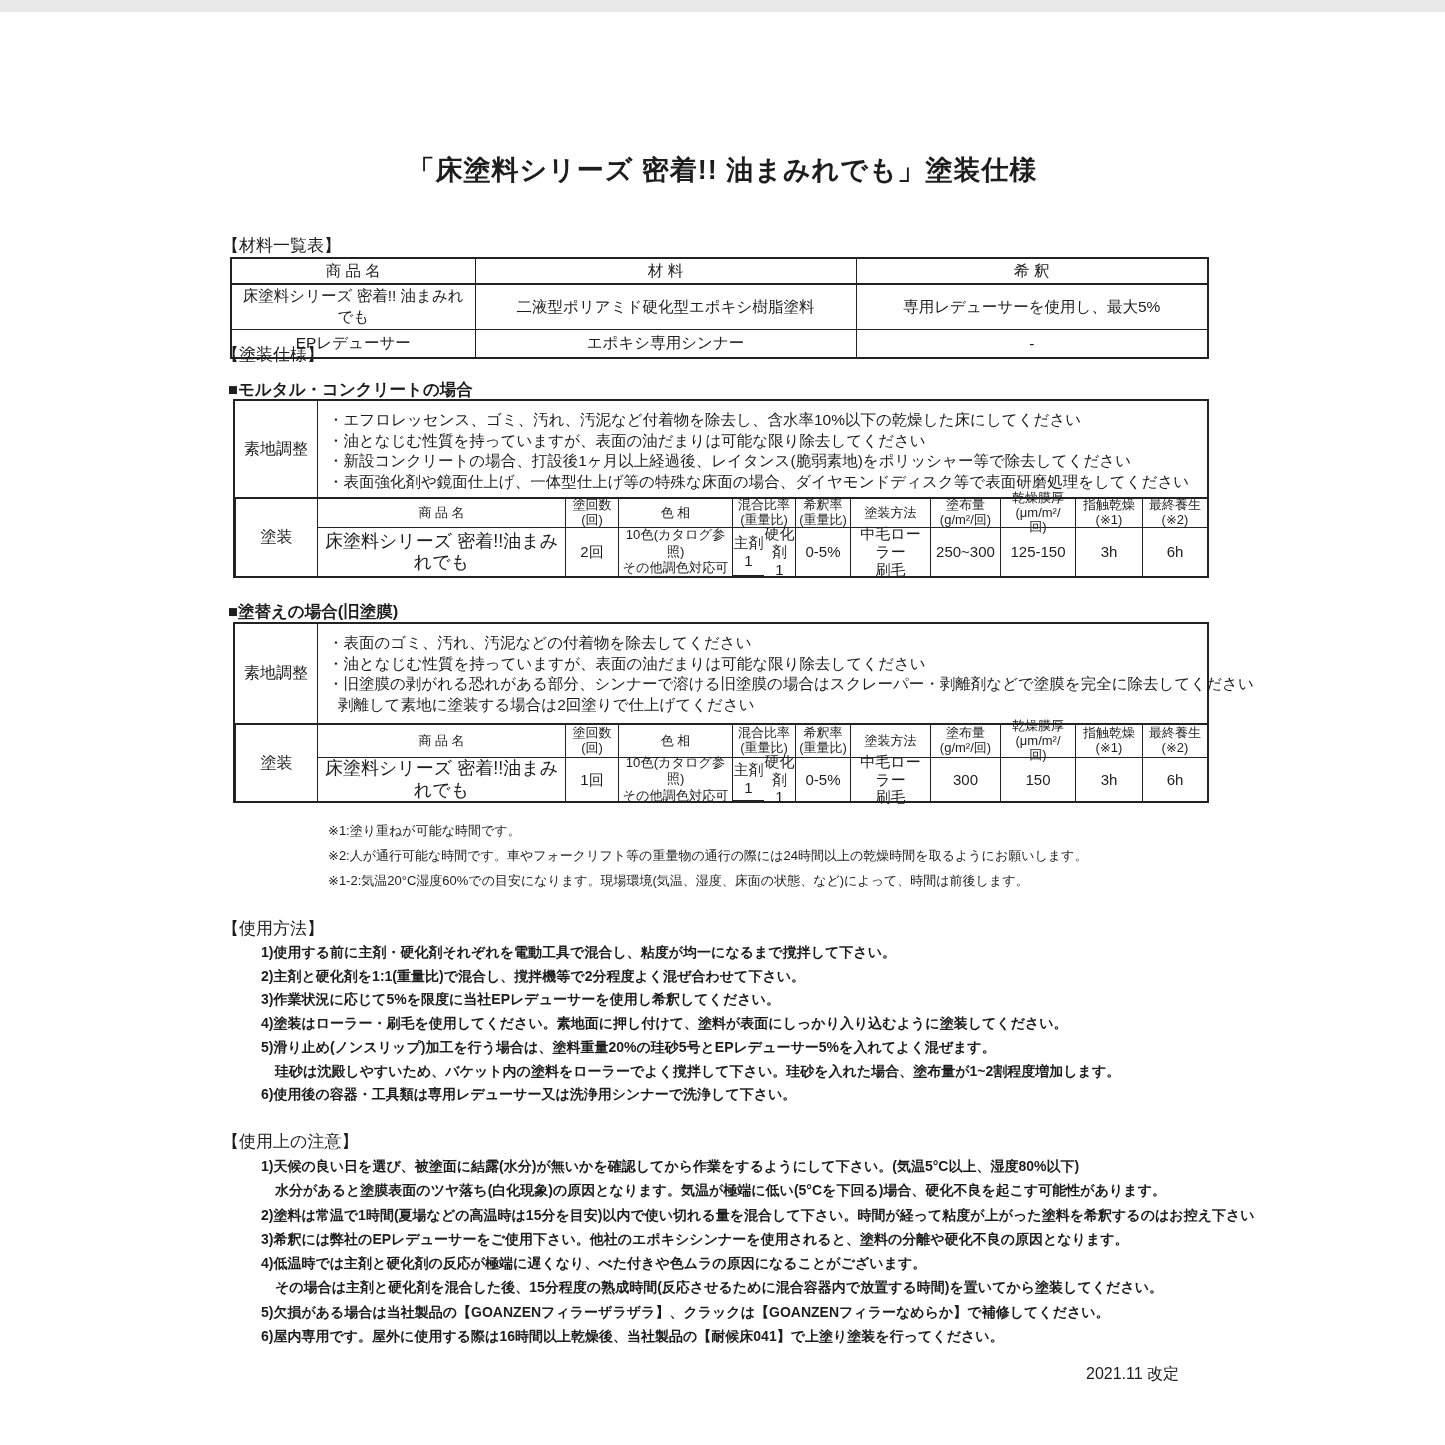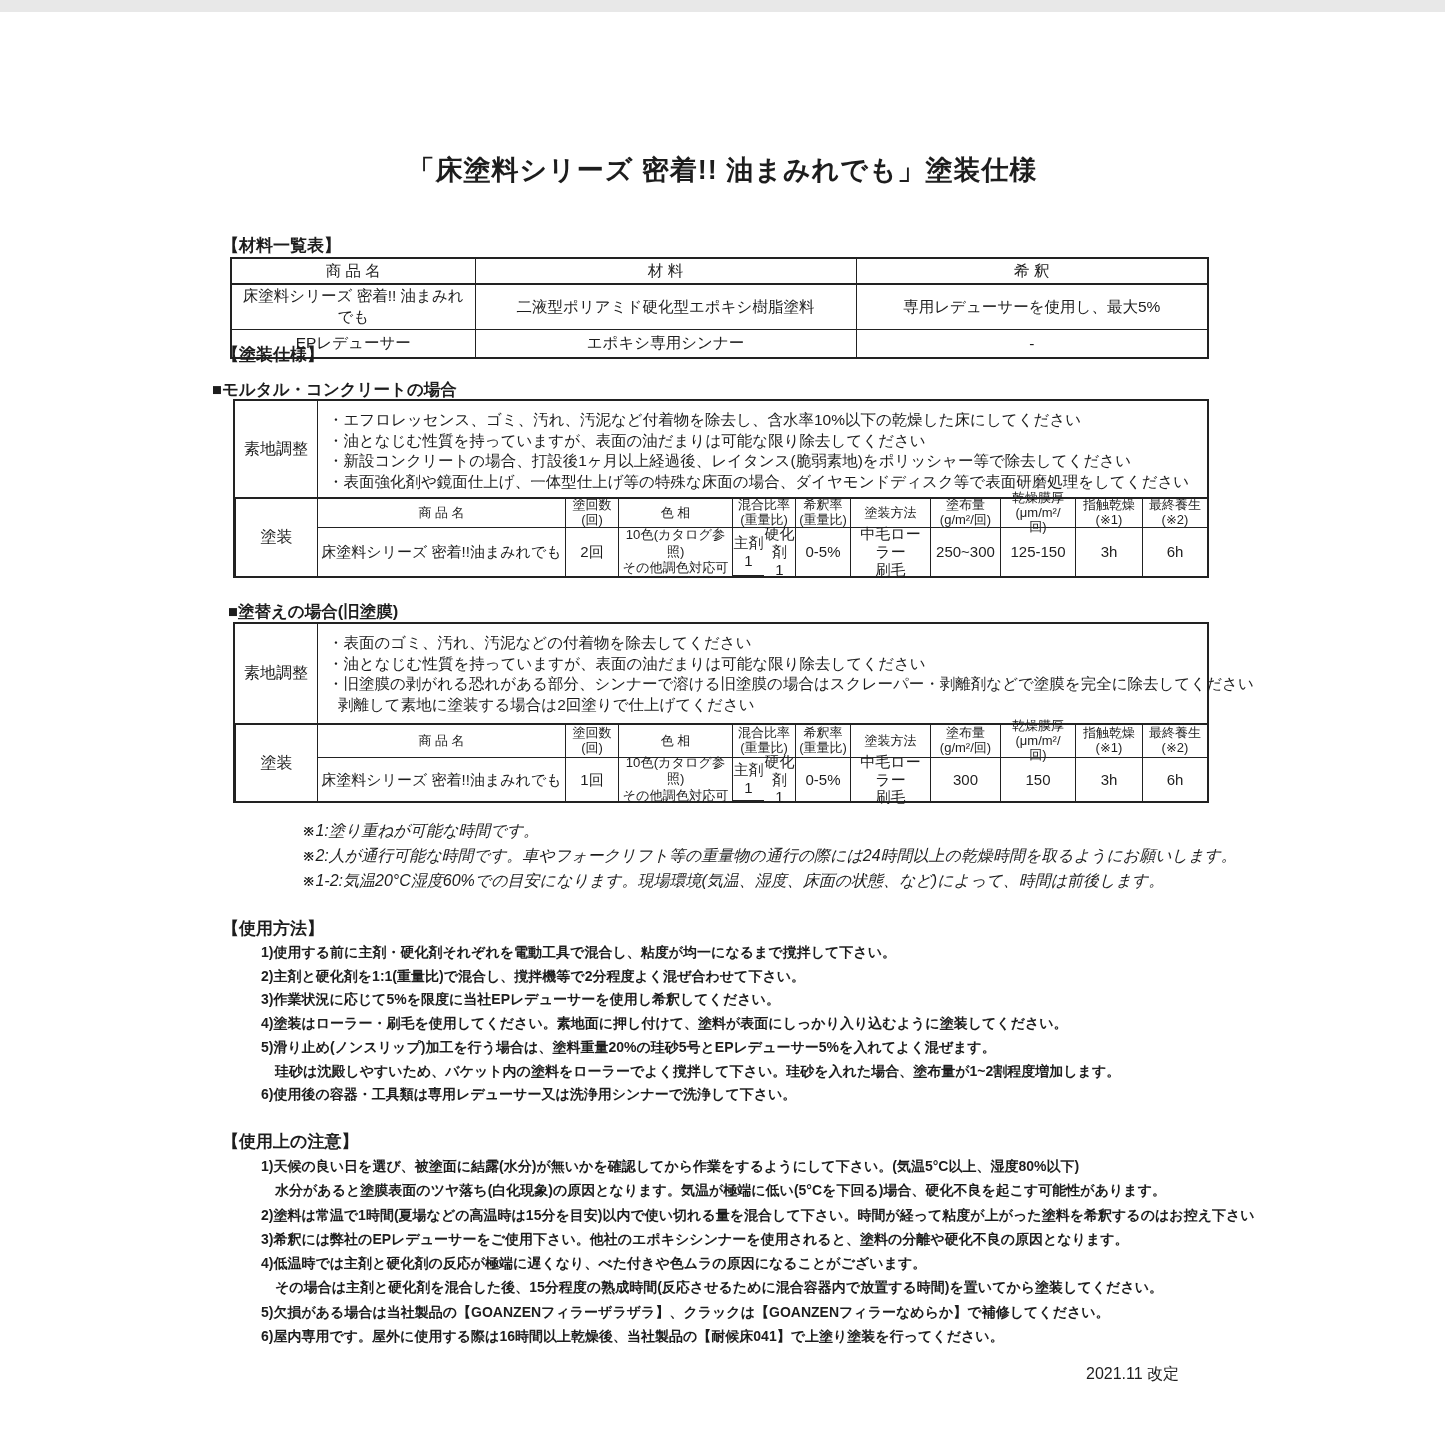--- a/index.html
+++ b/index.html
@@ -5,21 +5,21 @@
   html,body { margin:0; padding:0; background:#e8e8e8; }
   .page {
     position:relative; width:1445px; height:1445px; background:#ffffff;
     color:#1d1d1d; font-family:"Liberation Sans","DejaVu Sans",sans-serif;
     overflow:hidden; margin:12px auto;
   }
   .title {
     position:absolute; top:140px; left:0; width:100%;
     text-align:center; font-size:27px; font-weight:bold; letter-spacing:1px;
   }
-  .sec-label { position:absolute; font-size:17px; font-weight:bold; }
+  .sec-label { position:absolute; font-size:17px; font-weight:normal; }
   .case-label { position:absolute; font-size:16.5px; font-weight:bold; }
 
   
   .mat-table {
     position:absolute; left:230px; top:245px; width:977px;
     border-collapse:collapse; table-layout:fixed; font-size:15.5px;
   }
   .mat-table th, .mat-table td {
     border:1px solid #222; text-align:center; padding:1px 6px; overflow:hidden;
   }
@@ -47,28 +47,28 @@
     grid-column:2 / span 10; grid-row:1;
     display:block; text-align:left; padding:9px 8px 4px 10px;
     line-height:20.5px; font-size:15.5px; white-space:nowrap;
   }
   .prep-content .cont { padding-left:10px; }
   .paint-label { grid-column:1; grid-row:2 / span 2; border-top:2px solid #222;text-align:right; }
   .hdr { grid-row:2; border-top:2px solid #222; font-size:13px; line-height:1.12; white-space:pre-line; padding:1px 0; }
   .dat { grid-row:3; white-space:pre-line; line-height:1.18; }
   .gc2{grid-column:2}.gc3{grid-column:3}.gc4{grid-column:4}.gc5{grid-column:5}.gc6{grid-column:6}
   .gc7{grid-column:7}.gc8{grid-column:8}.gc9{grid-column:9}.gc10{grid-column:10}.gc11{grid-column:11}
-  .dat-product { font-size:15px; }
+  .dat-product { font-size:18px; }
   .dat-color { font-size:13.2px; line-height:1.25; }
   .mix-cell { padding:0; align-items:stretch; white-space:pre-wrap; }
   .mix-half { flex:1; display:flex; align-items:center; justify-content:center; }
   .mix-top { border-bottom:1px solid #222; }
 
   
-  .notes { position:absolute; left:302px; top:806px; font-size:16px; line-height:25px; white-space:nowrap;font-style:italic; }
+  .notes { position:absolute; left:328px; top:806px; font-size:13px; line-height:25px; white-space:nowrap; }
   .list { position:absolute; left:261px; width:1190px; font-size:14px; white-space:nowrap;font-weight:bold; }
   .list-usage { top:929px; line-height:23.7px; }
   .list-caution { top:1142px; line-height:24.3px; }
   .list .cont { padding-left:14px; }
 
   .footer { position:absolute; left:1086px; top:1352px; font-size:16px; }
 </style>
 </head>
 <body>
 
@@ -99,21 +99,21 @@
       </tr>
       <tr>
         <td>EPレデューサー</td>
         <td>エポキシ専用シンナー</td>
         <td>-</td>
       </tr>
     </tbody>
   </table>
 
   <div class="sec-label" style="left:222px; top:331px;">【塗装仕様】</div>
-  <div class="case-label" style="left:212px; top:367px;">■モルタル・コンクリートの場合</div>
+  <div class="case-label" style="left:228px; top:367px;">■モルタル・コンクリートの場合</div>
 
   <div class="spec-grid spec-grid-1">
     <div class="cell col1 row1 label-cell">素地調整</div>
     <div class="cell row1 prep-content">
       <div>・エフロレッセンス、ゴミ、汚れ、汚泥など付着物を除去し、含水率10%以下の乾燥した床にしてください</div>
       <div>・油となじむ性質を持っていますが、表面の油だまりは可能な限り除去してください</div>
       <div>・新設コンクリートの場合、打設後1ヶ月以上経過後、レイタンス(脆弱素地)をポリッシャー等で除去してください</div>
       <div>・表面強化剤や鏡面仕上げ、一体型仕上げ等の特殊な床面の場合、ダイヤモンドディスク等で表面研磨処理をしてください</div>
     </div>
 

